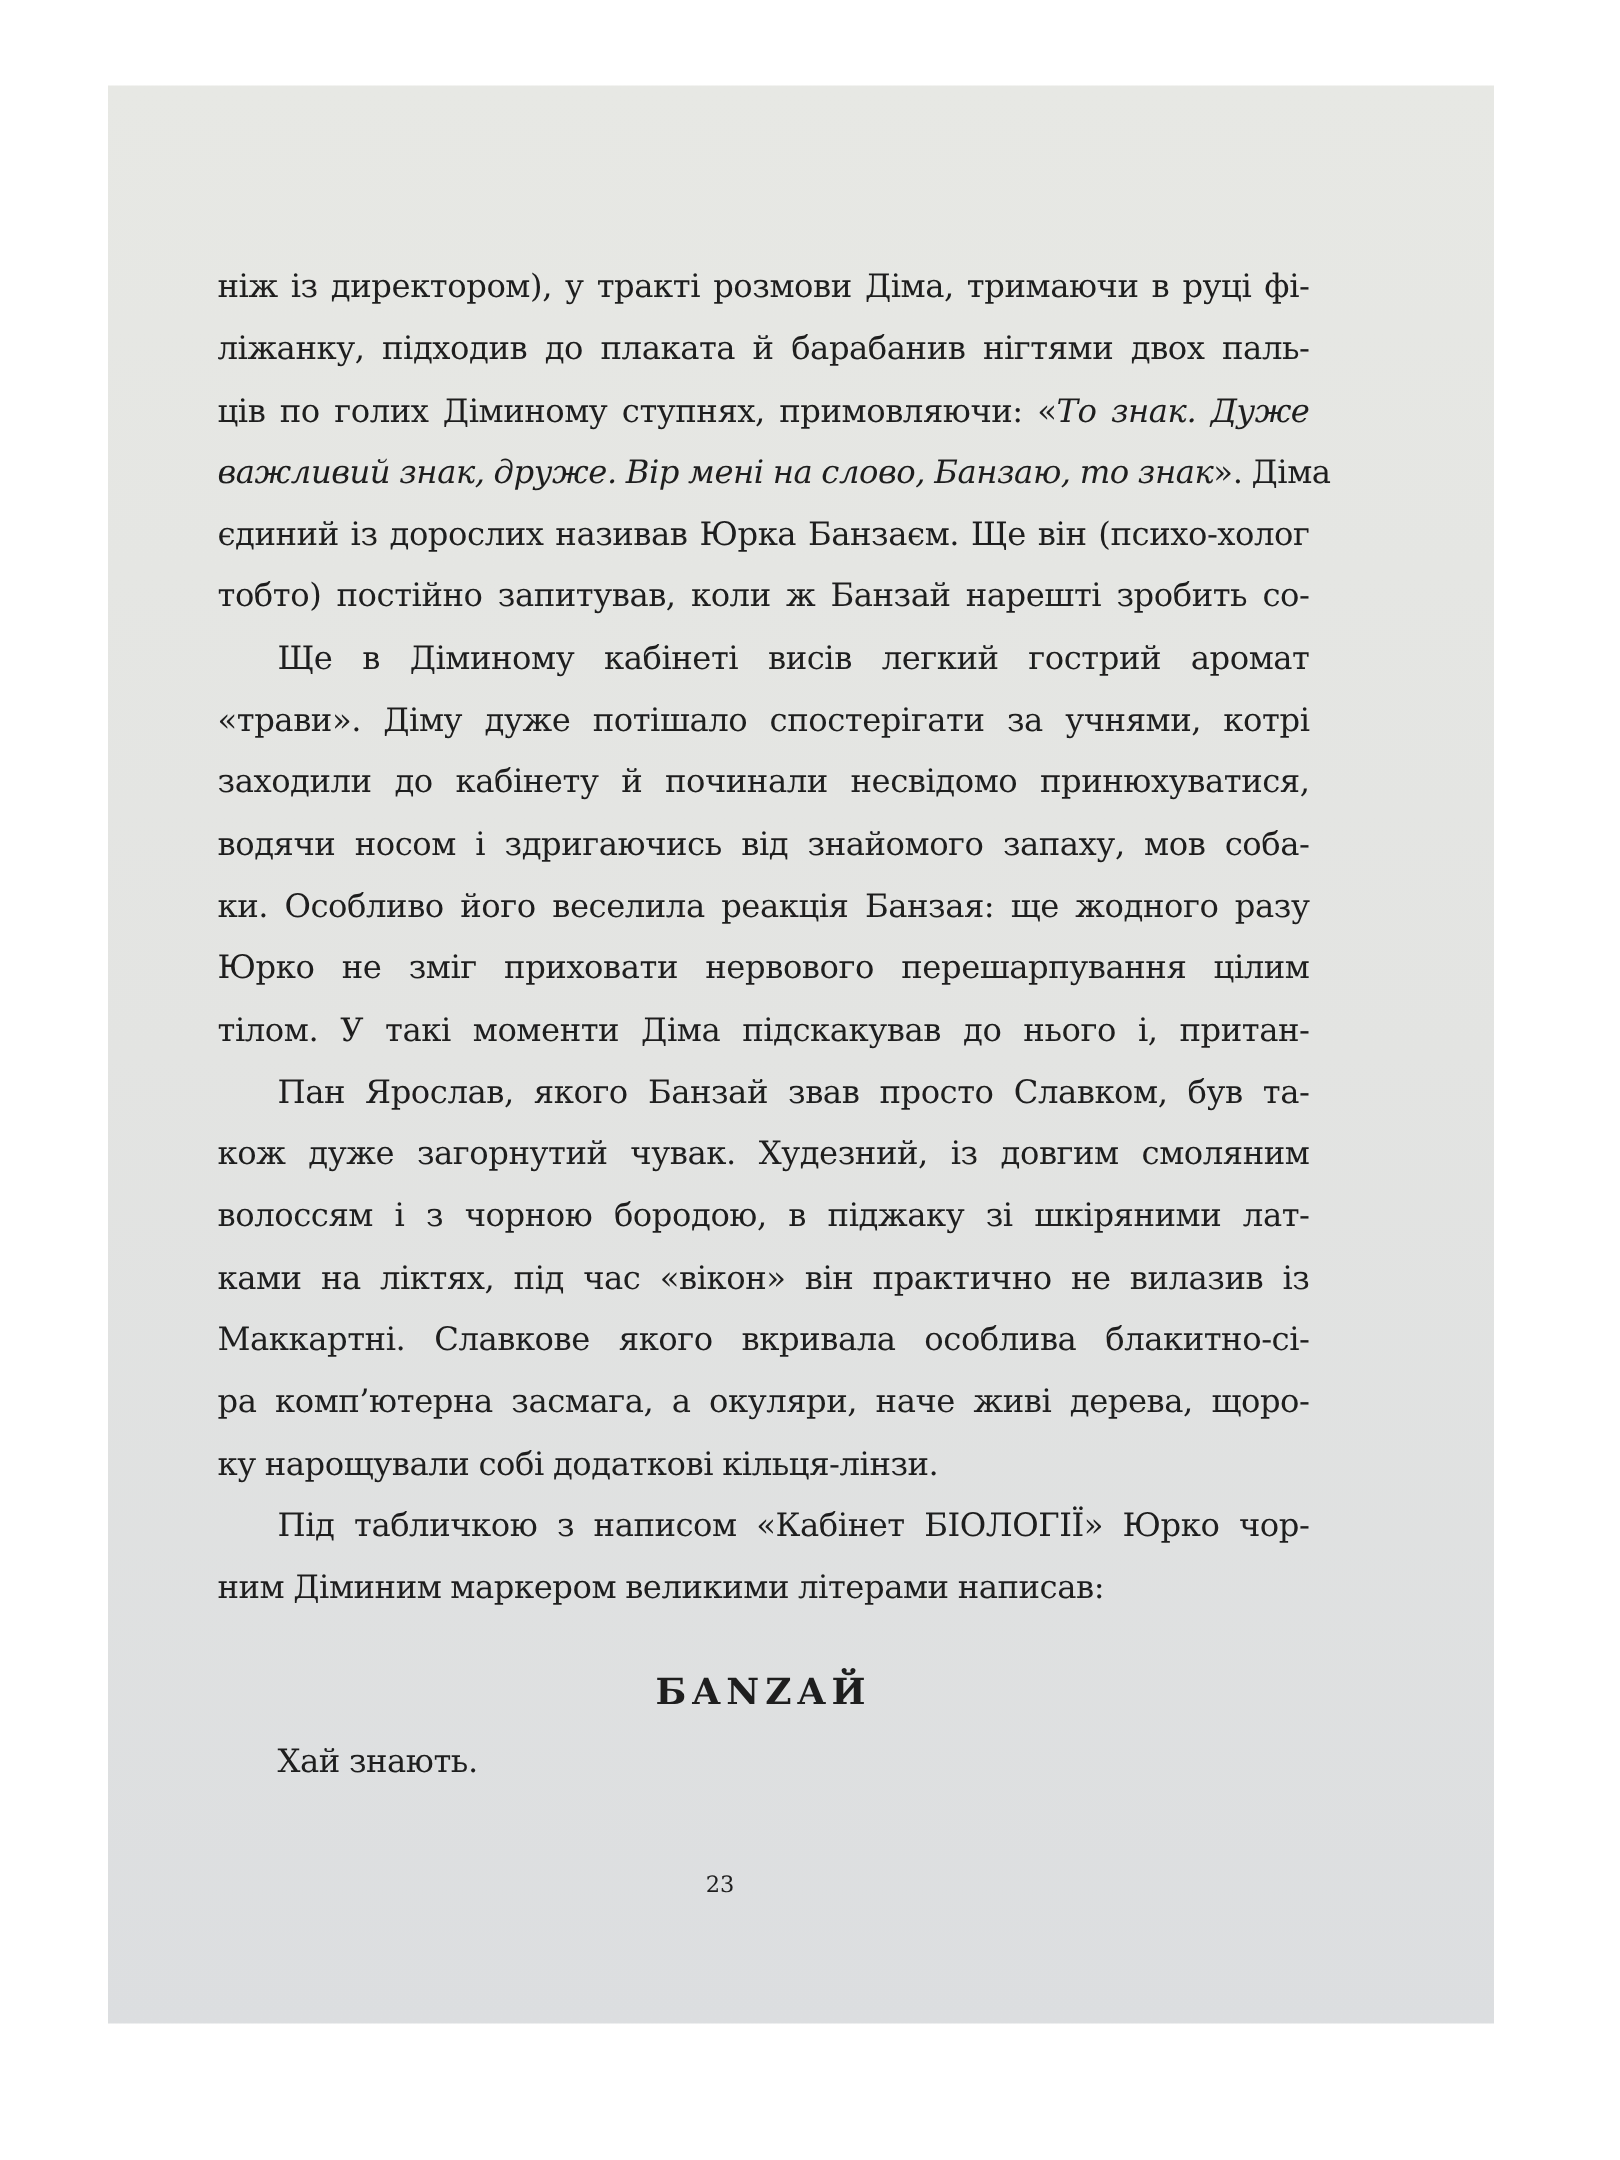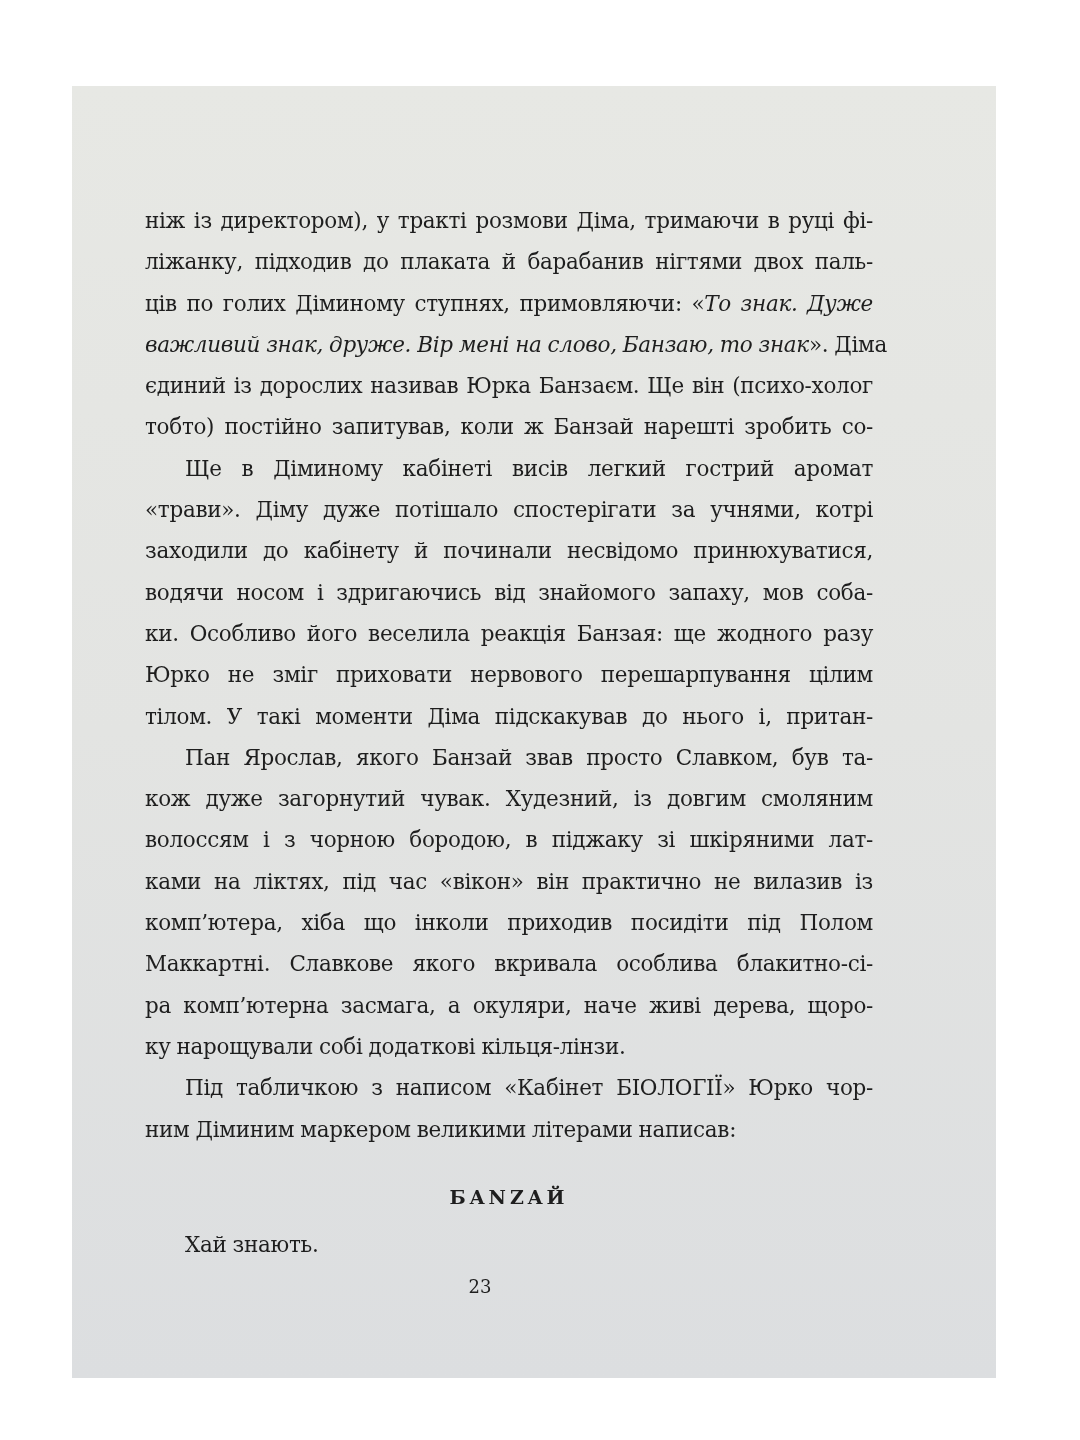--- a/index.html
+++ b/index.html
@@ -4,21 +4,21 @@
 <style>
   html, body { margin: 0; padding: 0; }
   body {
     width: 1080px; height: 1440px;
     background: #ffffff;
     position: relative;
     overflow: hidden;
   }
   .page {
     position: absolute;
-    left: 72px; top: 86px;
+    left: 72px; top: 57px;
     width: 924px; height: 1292px;
     background: linear-gradient(180deg, #e7e8e4 0%, #e3e4e2 50%, #dcdee0 100%);
   }
   .text-block {
     position: absolute;
     left: 73px; top: 114px;
     width: 728px;
     font-family: "DejaVu Serif", serif;
     font-size: 21.5px;
     line-height: 41.3px;
@@ -37,29 +37,29 @@
   .indent { padding-left: 40px; }
   .it { font-style: italic; }
   .heading {
     display: block;
     text-align: center;
     text-align-last: center;
     font-weight: bold;
     letter-spacing: 4px;
     margin-top: 27px;
     margin-bottom: 6px;
-    font-size: 19px;
+    font-size: 24px;
   }
   .page-number {
     position: absolute;
     left: 0; width: 816px;
     top: 1190px;
     text-align: center;
     font-family: "DejaVu Serif", serif;
-    font-size: 18px;
+    font-size: 15px;
     color: #1e1e1e;
   }
 </style>
 </head>
 <body>
 
 <div class="page">
   <div class="text-block" id="text-block">
       <div>
         <span class="line"><span>ніж із директором), у тракті розмови Діма, тримаючи в руці фі-</span></span>
@@ -76,21 +76,20 @@
         <span class="line"><span>водячи носом і здригаючись від знайомого запаху, мов соба-</span></span>
         <span class="line"><span>ки. Особливо його веселила реакція Банзая: ще жодного разу</span></span>
         <span class="line"><span>Юрко не зміг приховати нервового перешарпування цілим</span></span>
         <span class="line"><span>тілом. У такі моменти Діма підскакував до нього і, притан-</span></span>
       </div>
       <div>
         <span class="line indent"><span>Пан Ярослав, якого Банзай звав просто Славком, був та-</span></span>
         <span class="line"><span>кож дуже загорнутий чувак. Худезний, із довгим смоляним</span></span>
         <span class="line"><span>волоссям і з чорною бородою, в піджаку зі шкіряними лат-</span></span>
         <span class="line"><span>ками на ліктях, під час «вікон» він практично не вилазив із</span></span>
-        <span class="line"><span>комп’ютера, хіба що інколи приходив посидіти під Полом</span></span>
         <span class="line"><span>Маккартні. Славкове якого вкривала особлива блакитно-сі-</span></span>
         <span class="line"><span>ра комп’ютерна засмага, а окуляри, наче живі дерева, щоро-</span></span>
         <span class="line last"><span>ку нарощували собі додаткові кільця-лінзи.</span></span>
       </div>
       <div>
         <span class="line indent"><span>Під табличкою з написом «Кабінет БІОЛОГІЇ» Юрко чор-</span></span>
         <span class="line last"><span>ним Діминим маркером великими літерами написав:</span></span>
       </div>
       <span class="line heading">БANZAЙ</span>
       <span class="line last indent">Хай знають.</span>

